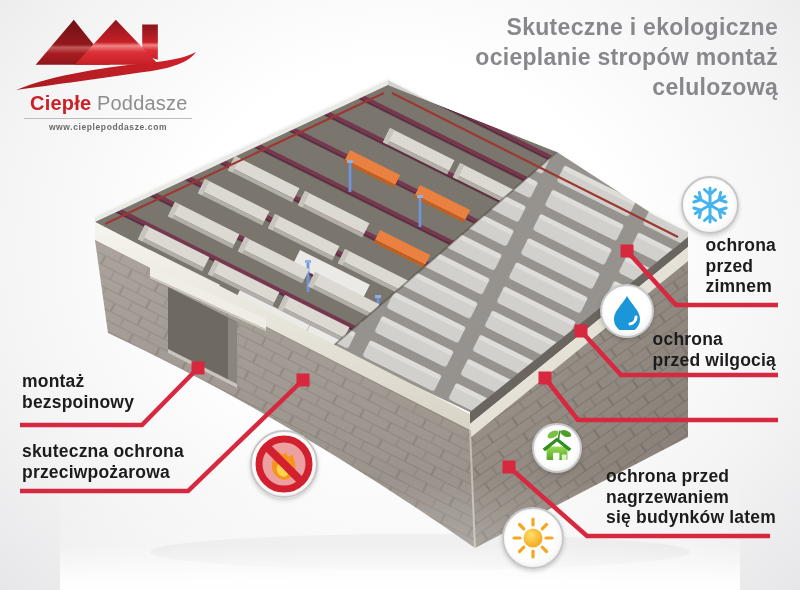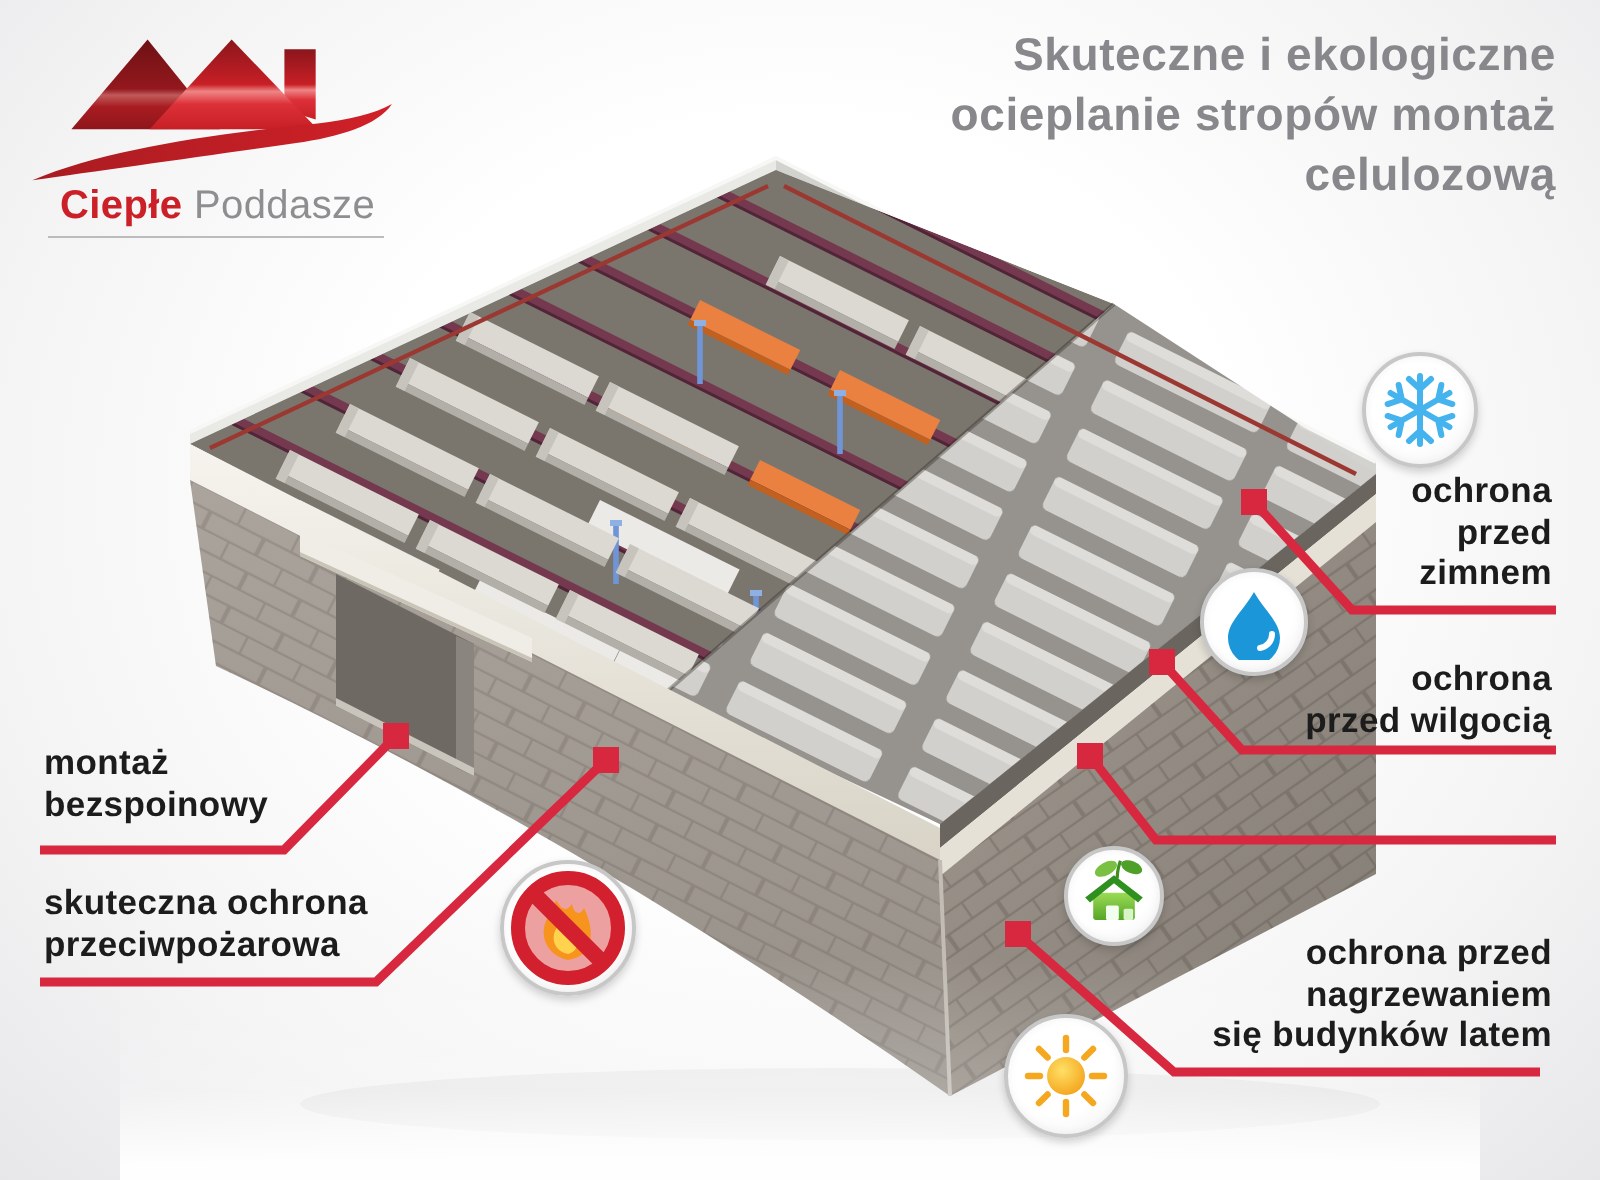--- a/index.html
+++ b/index.html
@@ -26,21 +26,21 @@
   .logo-text .p2{color:#8e8e90;font-weight:normal;}
   .logo-rule{margin:3px 0 0 14px;width:168px;height:1px;background:#bcbcbe;}
   .logo-url{margin-top:3px;width:196px;text-align:center;font-size:8.5px;font-weight:bold;
             color:#6b6b6d;letter-spacing:.6px;}
 
   
   .callout-label{
     position:absolute;font-weight:bold;font-size:17.5px;line-height:20.5px;
     color:#1c1c1c;white-space:pre-line;letter-spacing:.2px;
   }
-  .align-right{text-align:right;right:24px;}
+  .align-right{text-align:left;right:24px;}
   .align-left{text-align:left;left:22px;}
 
   
   .icon-circle{
     position:absolute;border-radius:50%;box-sizing:border-box;
     background:radial-gradient(circle at 42% 36%, #ffffff 55%, #efefef 100%);
     border:2px solid #c7c7c7;
     box-shadow:0 2px 4px rgba(0,0,0,.18), inset 0 0 5px rgba(0,0,0,.05);
     display:flex;align-items:center;justify-content:center;
   }
@@ -230,20 +230,21 @@
       <polygon points="63,12 100,58 24,58" fill="url(#triD)"></polygon>
       <polygon points="133,17 149,17 149,53 133,48" fill="url(#triR)"></polygon>
       <polygon points="106,12 150,58 64,58" fill="url(#triR)"></polygon>
       <path d="M4,84 C42,68 98,60 150,55 C166,53 179,50 188,45 C181,56 160,62 139,65 C96,71 40,79 4,84 Z" fill="url(#swoosh)"></path>
     </svg>
     <div class="logo-text">
       <span class="p1">Ciepłe</span>
       <span class="p2">Poddasze</span>
     </div>
     <div class="logo-rule"></div>
+    <div class="logo-url">www.cieplepoddasze.com</div>
   </div>
 
   <h1 class="main-title">Skuteczne i ekologiczne
 ocieplanie stropów montaż
 celulozową</h1>
 
   <div class="icon-circle" style="left:681px;top:176px;width:58px;height:58px;">
     <svg width="44" height="44" viewBox="-22 -22 44 44">
       <defs>
         <path id="arm" d="M0,1 L0,-17 M0,-10.5 L-5.5,-15.5 M0,-10.5 L5.5,-15.5" stroke="#45b4ee" stroke-width="3" stroke-linecap="round" fill="none"></path>

